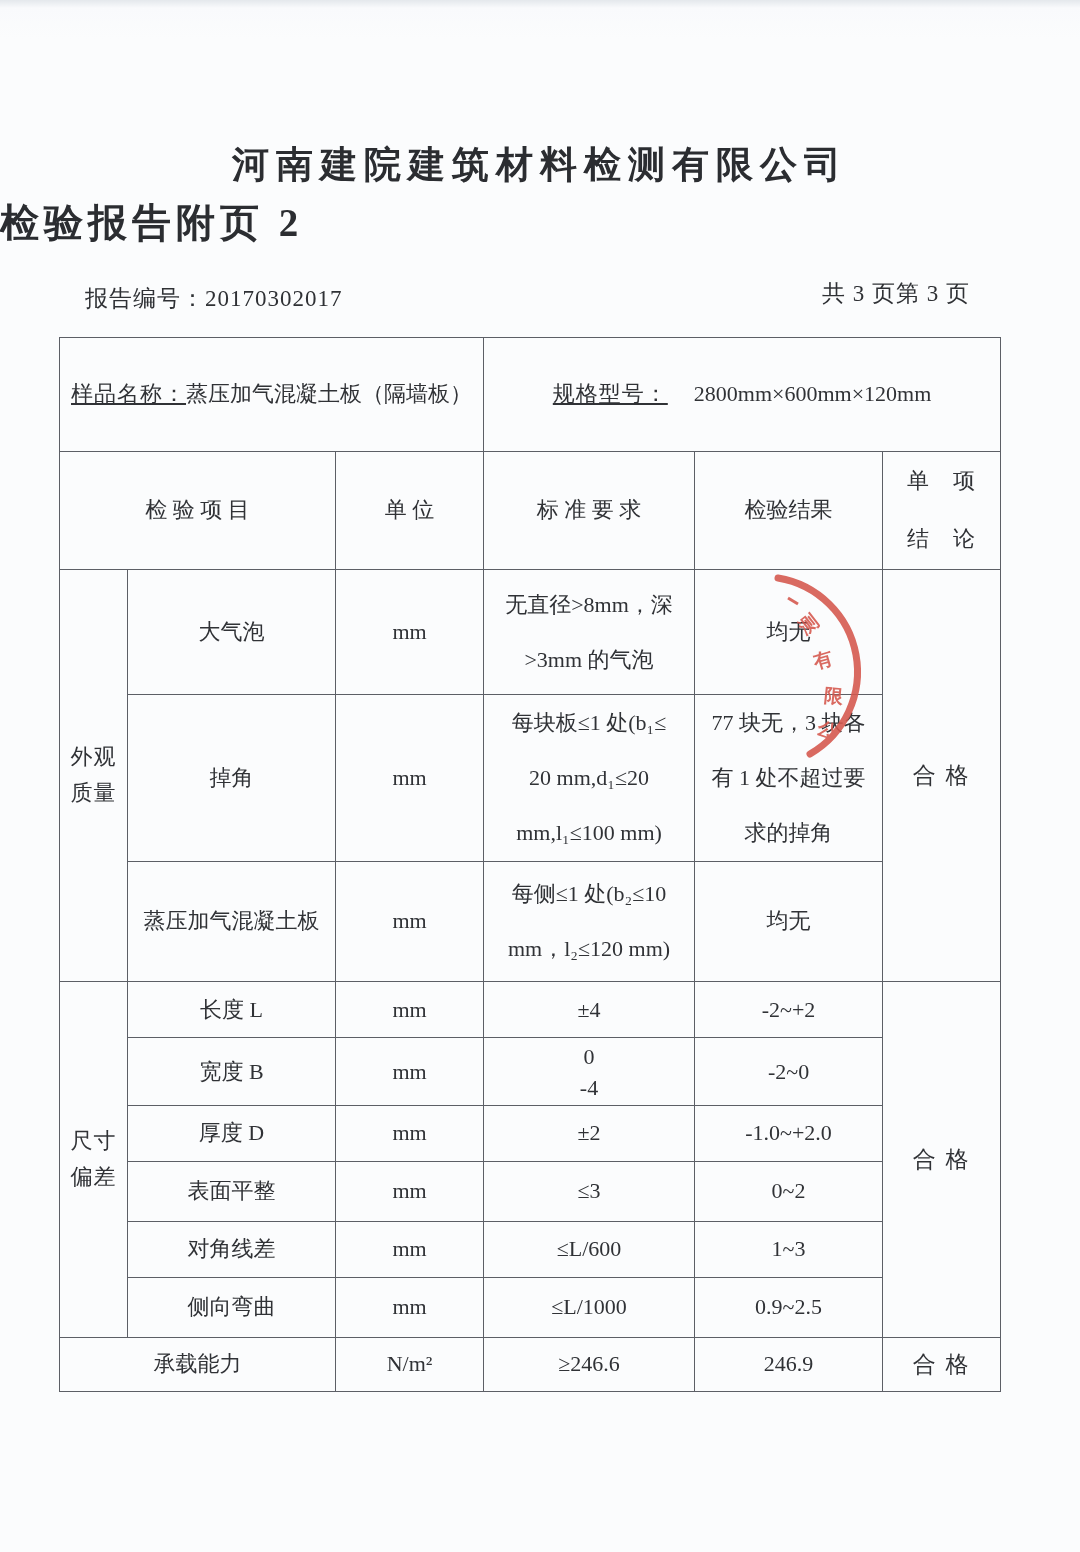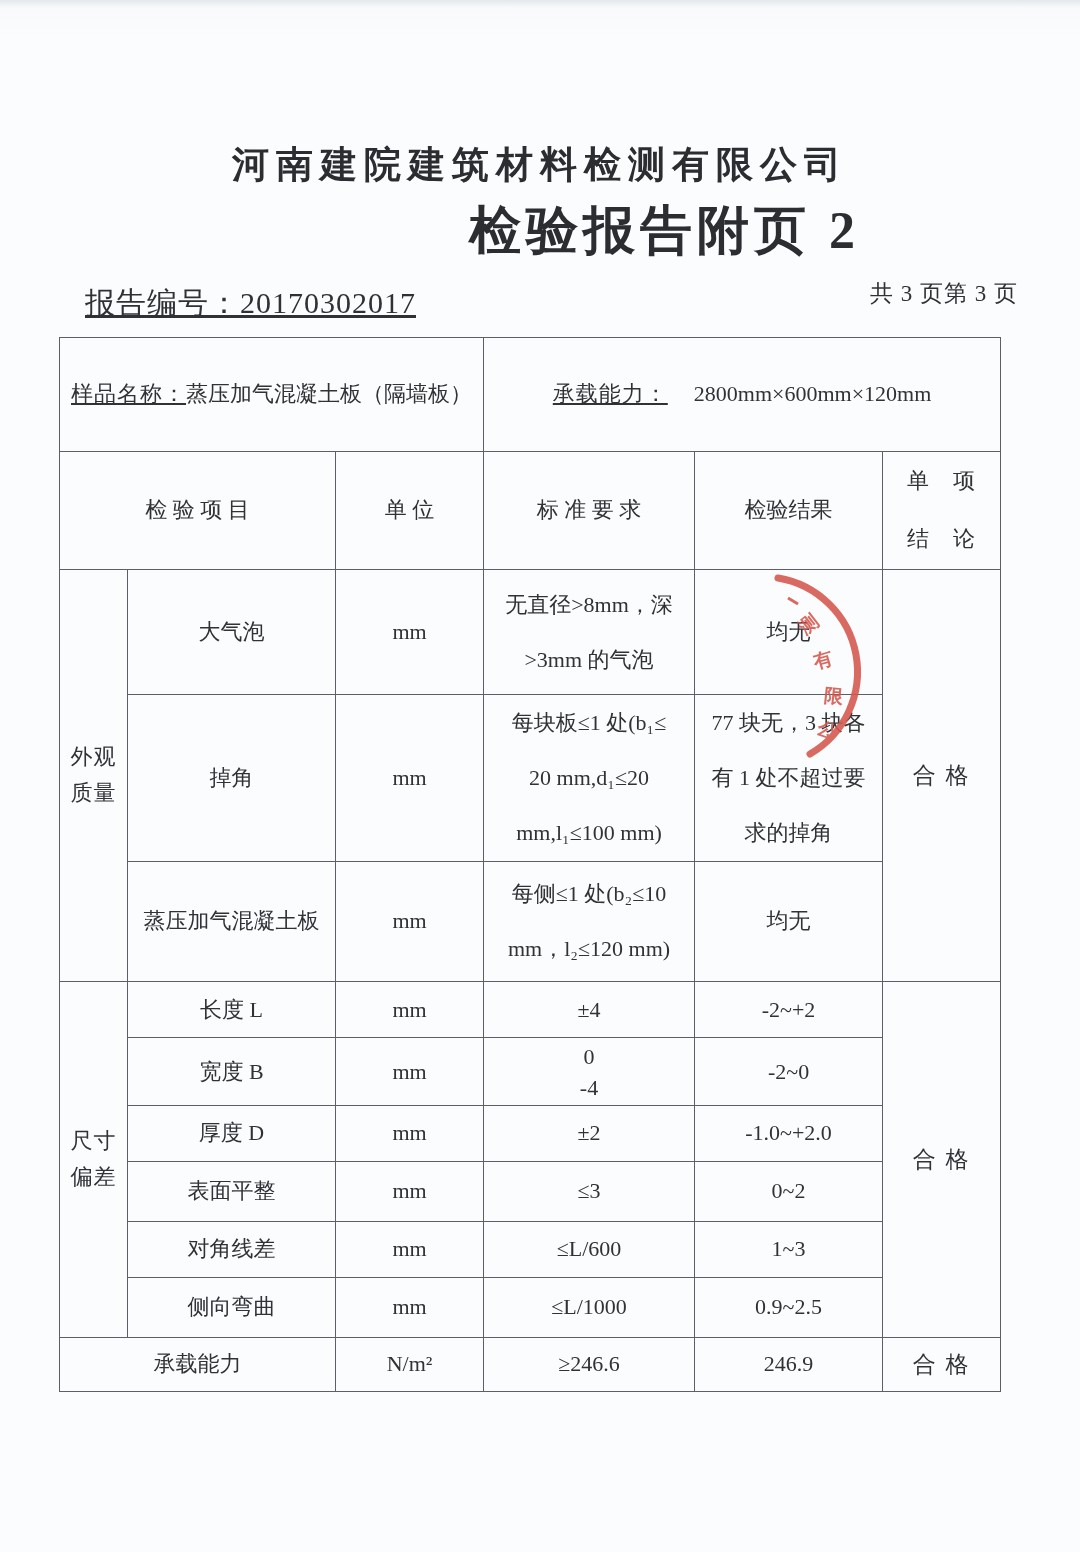--- a/index.html
+++ b/index.html
@@ -16,31 +16,31 @@
     background:linear-gradient(180deg,#e4e8ec 0,#f9fafc 8px,#fbfcfd 40px,#fbfcfd 100%);
   }
   
   .company-title{
     position:absolute;top:140px;left:0;width:1080px;
     text-align:center;font-size:37px;font-weight:bold;
     letter-spacing:7px;color:#2b2d31;
   }
   .doc-title{
     position:absolute;top:196px;left:0;width:860px;
-    text-align:right;font-size:52px;font-weight:bold;
+    text-align:left;font-size:39px;font-weight:bold;
     letter-spacing:5px;color:#2b2d31;
   }
   
   .report-no{
     position:absolute;top:283px;left:85px;
-    font-size:30px;color:#2f3135;letter-spacing:1px;text-decoration:underline;
+    font-size:23px;color:#2f3135;letter-spacing:1px;
   }
   .page-info{
     position:absolute;top:278px;left:822px;
-    font-size:23px;color:#2f3135;letter-spacing:1px;margin-left:48px;
+    font-size:23px;color:#2f3135;letter-spacing:1px;
   }
   
   table.report{
     position:absolute;top:337px;left:59px;
     width:941px;height:1055px;
     border-collapse:collapse;table-layout:fixed;
     font-size:22px;color:#303236;
   }
   table.report td{
     border:1px solid #5c5f66;
@@ -93,21 +93,21 @@
         <col style="width:208px">
         <col style="width:148px">
       <col style="width:211px">
         <col style="width:188px">
         <col style="width:118px">
     </colgroup>
 
     <tbody>
         <tr class="r-info">
       <td class="left" colspan="3"><span class="lbl">样品名称：</span><span>蒸压加气混凝土板（隔墙板）</span></td>
-      <td class="left" colspan="3"><span class="lbl">承载能力：</span><span class="gap"></span><span>2800mm×600mm×120mm</span></td>
+      <td class="left" colspan="3"><span class="lbl">规格型号：</span><span class="gap"></span><span>2800mm×600mm×120mm</span></td>
     </tr>
 
     <tr class="r-head">
       <td colspan="2">检 验 项 目</td>
       <td>单 位</td>
       <td>标 准 要 求</td>
       <td>检验结果</td>
       <td class="head2">单　项
 结　论</td>
     </tr>

